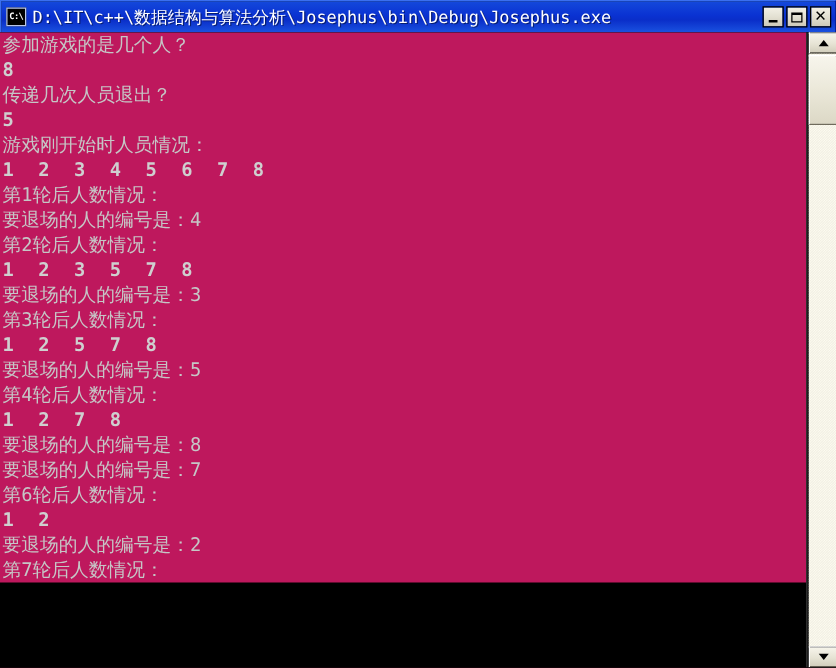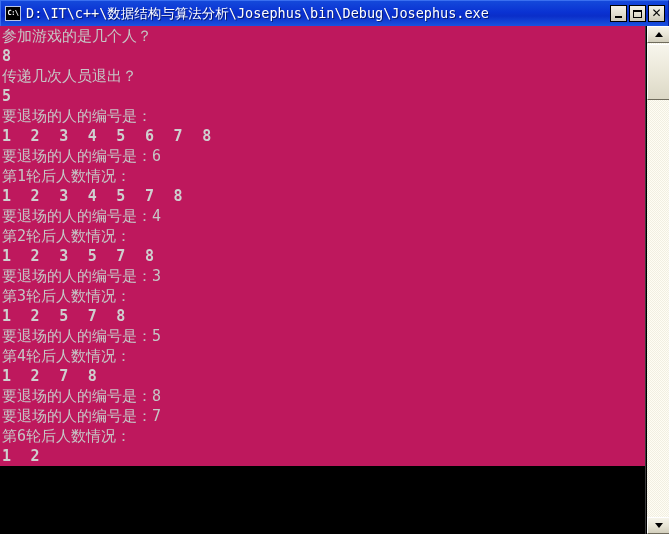--- a/index.html
+++ b/index.html
@@ -96,38 +96,37 @@
     </div>
   </div>
 
   <div class="client">
 
     <div class="console" id="console-output">
         <div class="line ">参加游戏的是几个人？</div>
         <div class="line ascii">8</div>
         <div class="line ">传递几次人员退出？</div>
         <div class="line ascii">5</div>
-        <div class="line ">要退场的人的编号是：</div>
+        <div class="line ">游戏刚开始时人员情况：</div>
         <div class="line num">1  2  3  4  5  6  7  8</div>
-        <div class="line ">要退场的人的编号是：6</div>
         <div class="line ">第1轮后人数情况：</div>
-        <div class="line num">1  2  3  4  5  7  8</div>
         <div class="line ">要退场的人的编号是：4</div>
         <div class="line ">第2轮后人数情况：</div>
         <div class="line num">1  2  3  5  7  8</div>
         <div class="line ">要退场的人的编号是：3</div>
         <div class="line ">第3轮后人数情况：</div>
         <div class="line num">1  2  5  7  8</div>
         <div class="line ">要退场的人的编号是：5</div>
         <div class="line ">第4轮后人数情况：</div>
         <div class="line num">1  2  7  8</div>
         <div class="line ">要退场的人的编号是：8</div>
         <div class="line ">要退场的人的编号是：7</div>
         <div class="line ">第6轮后人数情况：</div>
         <div class="line num">1  2</div>
+        <div class="line ">要退场的人的编号是：2</div>
         <div class="line ">第7轮后人数情况：</div>
       </div>
 
     <div class="scrollbar">
       <div class="sb-btn sb-up">
         <span class="arrow-up"></span>
       </div>
       <div class="sb-track"></div>
       <div class="sb-thumb"></div>
       <div class="sb-btn sb-down">

